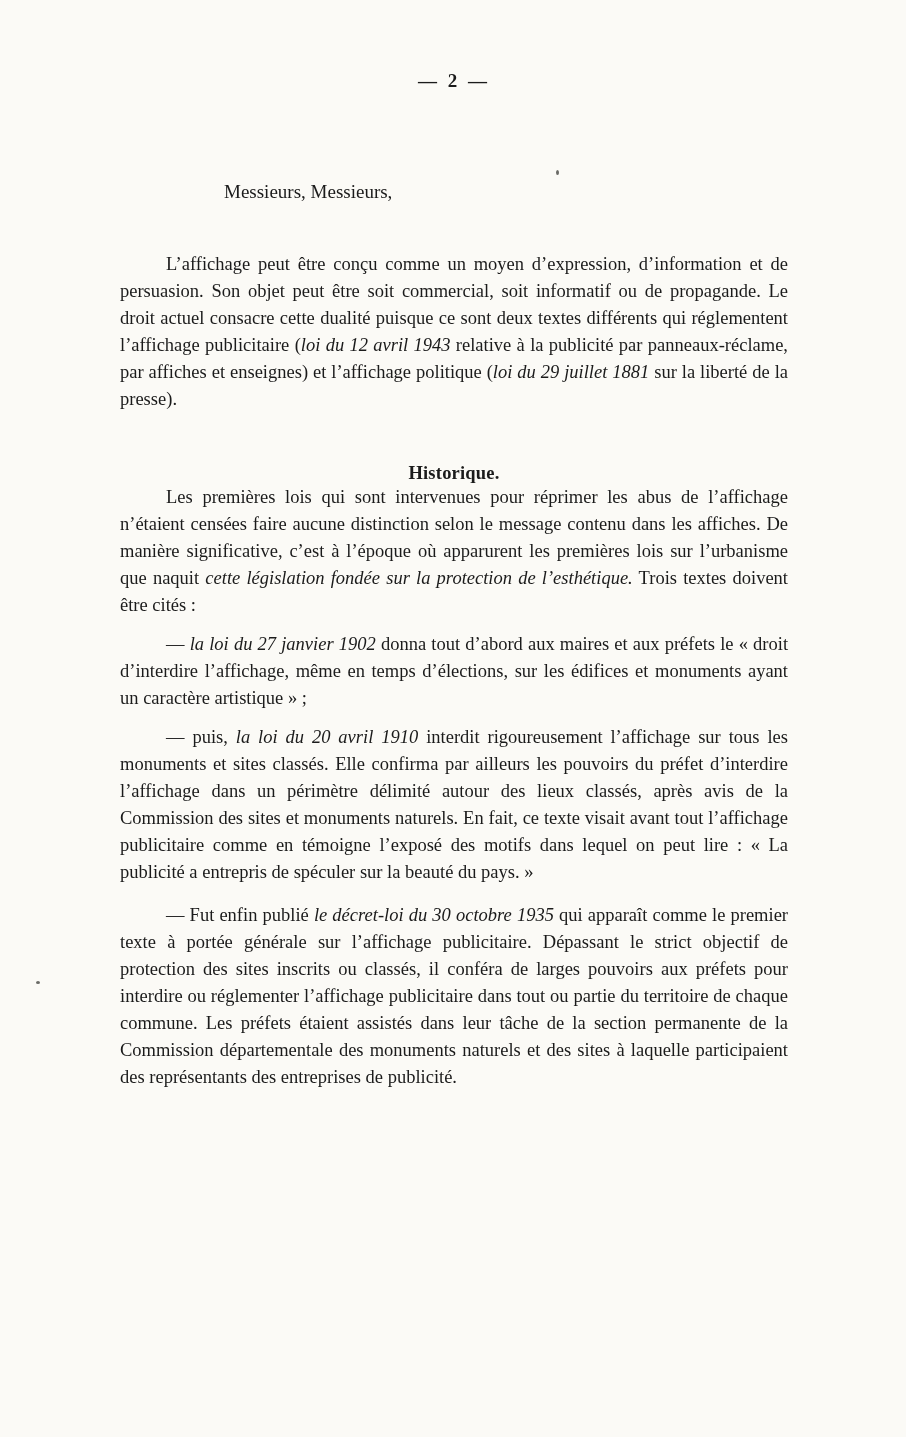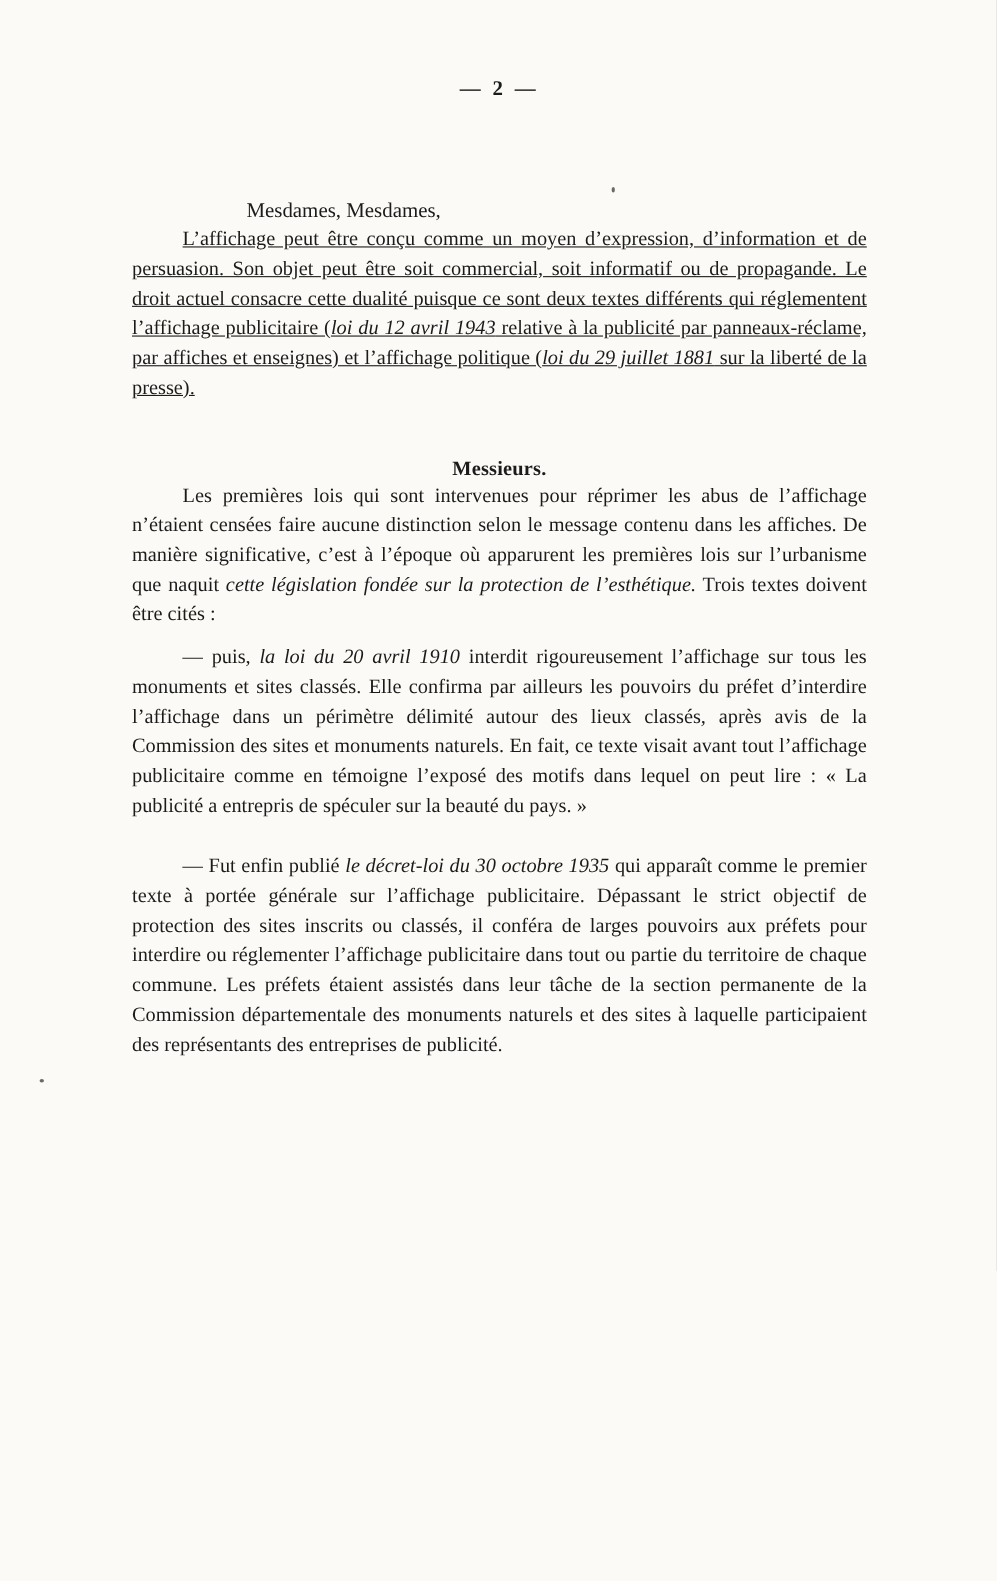--- a/index.html
+++ b/index.html
@@ -19,25 +19,25 @@
   }
   .content{padding:0 118px 0 120px;}
   .salutation{
     font-size:19px;line-height:27px;
     margin:178px 0 0 104px;
   }
   .para{
     margin:0;text-align:justify;text-indent:46px;
     font-size:18.5px;line-height:27px;
   }
-  .p1{text-decoration:underline;}
+  .p1{margin-top:46px;}
   .p2{}
   .p3{margin-top:12px;}
   .p4{margin-top:12px;}
-  .p5{margin-top:28px;}
+  .p5{margin-top:16px;}
   .heading{
     margin:50px 0 0 0;
     font-size:18.5px;font-weight:700;text-align:center;
     letter-spacing:.2px;
   }
   .it{font-style:italic;}
   .speck{position:absolute;background:#6a6a66;border-radius:50%;}
   .speck-a{top:170px;left:556px;width:3px;height:5px;}
   .speck-b{top:981px;left:36px;width:4px;height:3px;}
 </style>
@@ -46,27 +46,28 @@
 
 <div class="page">
 
   <div class="folio">— 2 —</div>
 
   <div class="speck speck-a"></div>
   <div class="speck speck-b"></div>
 
   <div class="content">
 
-    <div class="salutation">Mesdames, Mesdames,</div>
+    <div class="salutation">Messieurs, Messieurs,</div>
 
     <p class="para p1"><span>L’affichage peut être conçu comme un moyen d’expression, d’information et de persuasion. Son objet peut être soit commercial, soit informatif ou de propagande. Le droit actuel consacre cette dualité puisque ce sont deux textes différents qui réglementent l’affichage publicitaire (</span><span class="it">loi du 12 avril 1943</span><span> relative à la publicité par panneaux-réclame, par affiches et enseignes) et l’affichage politique (</span><span class="it">loi du 29 juillet 1881</span><span> sur la liberté de la presse).</span></p>
 
-    <h2 class="heading">Messieurs.</h2>
+    <h2 class="heading">Historique.</h2>
 
     <p class="para p2"><span>Les premières lois qui sont intervenues pour réprimer les abus de l’affichage n’étaient censées faire aucune distinction selon le message contenu dans les affiches. De manière significative, c’est à l’époque où apparurent les premières lois sur l’urbanisme que naquit </span><span class="it">cette législation fondée sur la protection de l’esthétique.</span><span> Trois textes doivent être cités :</span></p>
 
+    <p class="para p3"><span>— </span><span class="it">la loi du 27 janvier 1902</span><span> donna tout d’abord aux maires et aux préfets le « droit d’interdire l’affichage, même en temps d’élections, sur les édifices et monuments ayant un caractère artistique » ;</span></p>
 
     <p class="para p4"><span>— puis, </span><span class="it">la loi du 20 avril 1910</span><span> interdit rigoureusement l’affichage sur tous les monuments et sites classés. Elle confirma par ailleurs les pouvoirs du préfet d’interdire l’affichage dans un périmètre délimité autour des lieux classés, après avis de la Commission des sites et monuments naturels. En fait, ce texte visait avant tout l’affichage publicitaire comme en témoigne l’exposé des motifs dans lequel on peut lire : « La publicité a entrepris de spéculer sur la beauté du pays. »</span></p>
 
     <p class="para p5"><span>— Fut enfin publié </span><span class="it">le décret-loi du 30 octobre 1935</span><span> qui apparaît comme le premier texte à portée générale sur l’affichage publicitaire. Dépassant le strict objectif de protection des sites inscrits ou classés, il conféra de larges pouvoirs aux préfets pour interdire ou réglementer l’affichage publicitaire dans tout ou partie du territoire de chaque commune. Les préfets étaient assistés dans leur tâche de la section permanente de la Commission départementale des monuments naturels et des sites à laquelle participaient des représentants des entreprises de publicité.</span></p>
 
   </div>
 </div>
 
 </body></html>

